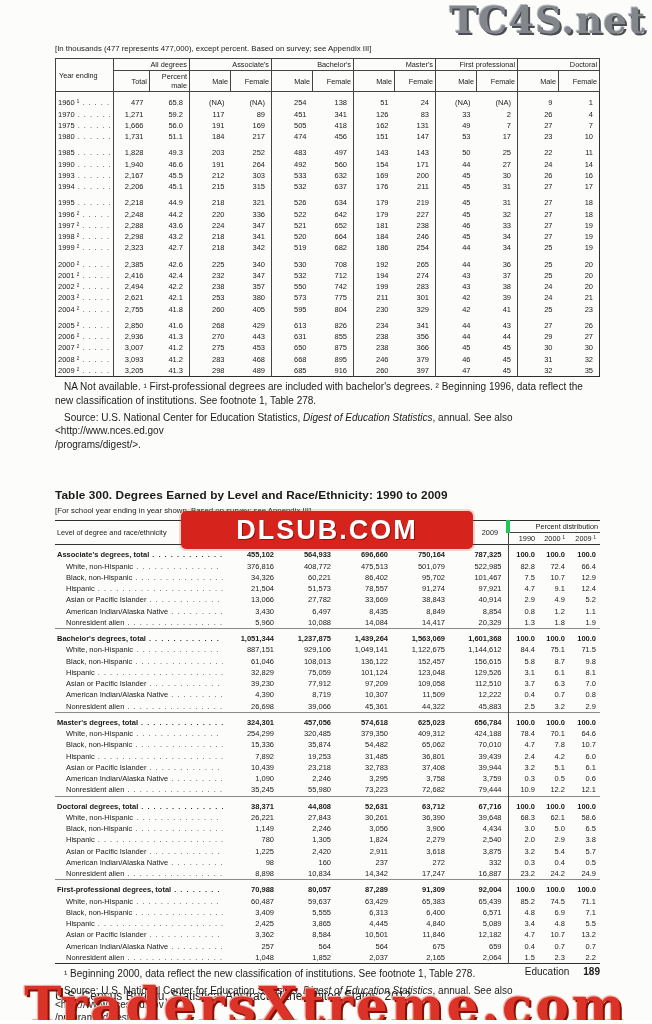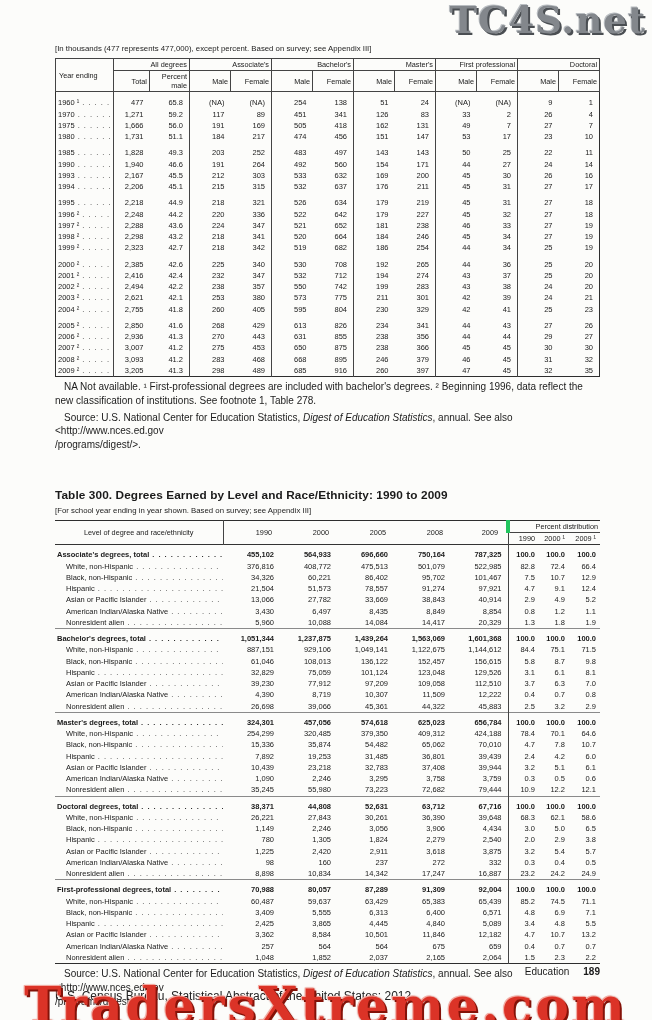--- a/index.html
+++ b/index.html
@@ -32,21 +32,21 @@
   #t299 thead th{border:1px solid #444;}
   #t299 thead th.stub-h{text-align:left;padding-left:3px;}
   #t299 thead{border-bottom:1px solid #333;}
   #t299 td.gb{border-left:1px solid #444;}
   #t299 tbody tr:first-child td{padding-top:5px;}
 
   
   .t300-wrap{position:relative;margin-bottom:2px;}
   #t300{border-top:1.5px solid #2e2e2e;border-bottom:1.5px solid #2e2e2e;}
   #t300 thead{border-bottom:1px solid #333;}
-  #t300 thead th.stub-h{text-align:center;padding-left:2px;border-right:1px solid #444;}
+  #t300 thead th.stub-h{text-align:left;padding-left:2px;border-right:1px solid #444;}
   #t300 thead th.yh{text-align:right;padding-right:8px;}
   #t300 thead th.pd{border-left:4px solid #22c55e;border-bottom:1px solid #444;}
   #t300 thead th.pdy{text-align:right;padding-right:4px;}
   #t300 thead th.pdy.first{border-left:1px solid #444;}
   #t300 td.pb{border-left:1px solid #444;}
   #t300 td.num{padding-right:6px;}
   #t300 td.num.pb,#t300 td.num:nth-child(7),#t300 td.num:nth-child(8),#t300 td.num:nth-child(9){padding-right:4px;}
   #t300 tbody tr:first-child td{padding-top:4px;}
   #t300 tbody.section + tbody.section{border-top:1px solid #8a8a8a;}
   #t300 tr.total td{font-weight:bold;margin-left:20px;}
@@ -1184,22 +1184,24 @@
               <td class="num">1,852</td>
               <td class="num">2,037</td>
               <td class="num">2,165</td>
               <td class="num">2,064</td>
               <td class="num pb">1.5</td>
               <td class="num">2.3</td>
               <td class="num">2.2</td>
             </tr>
           </tbody>
         </table>
+      <div class="wm-mid">DLSUB.COM</div>
     </div>
 
+    <p class="fn">¹ Beginning 2000, data reflect the new classification of institutions. See footnote 1, Table 278.</p>
     <p class="fn"><span>Source: U.S. National Center for Education Statistics, </span><i>Digest of Education Statistics</i><span>, annual. See also &lt;http://www.nces.ed.gov</span><span class="src2">/programs/digest/&gt;.</span></p>
 
   </div>
 
   <div class="page-footer-right">
     <span>Education</span><span class="pgnum">189</span>
   </div>
   <div class="census-line">U.S. Census Bureau, Statistical Abstract of the United States: 2012</div>
   <div class="wm-bottom">TradersXtreme.com</div>
 

